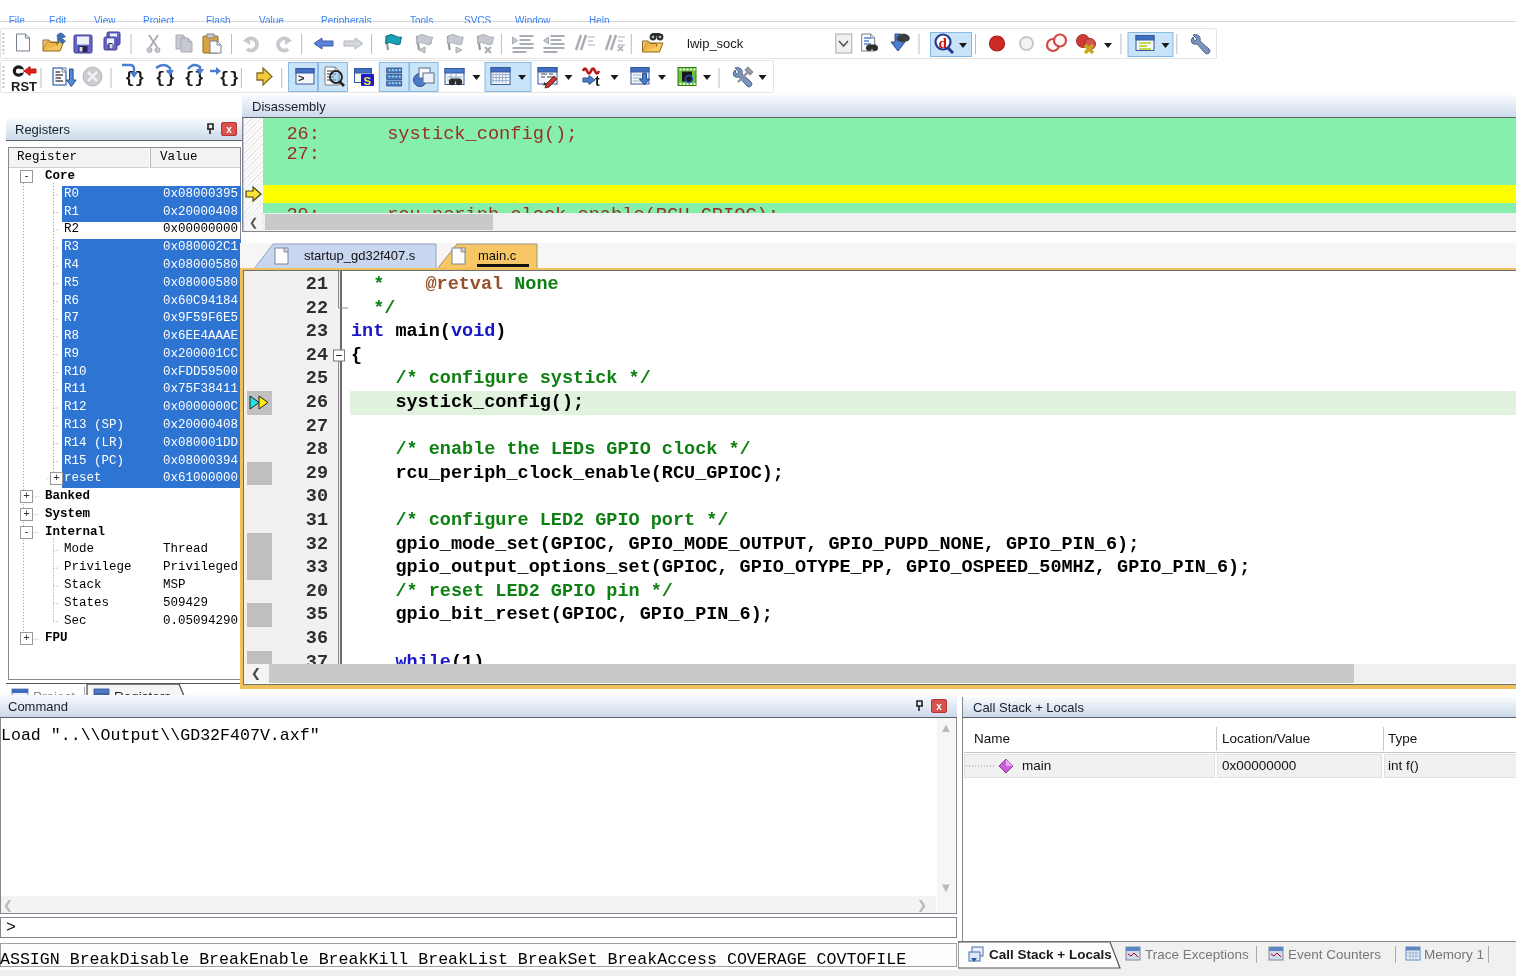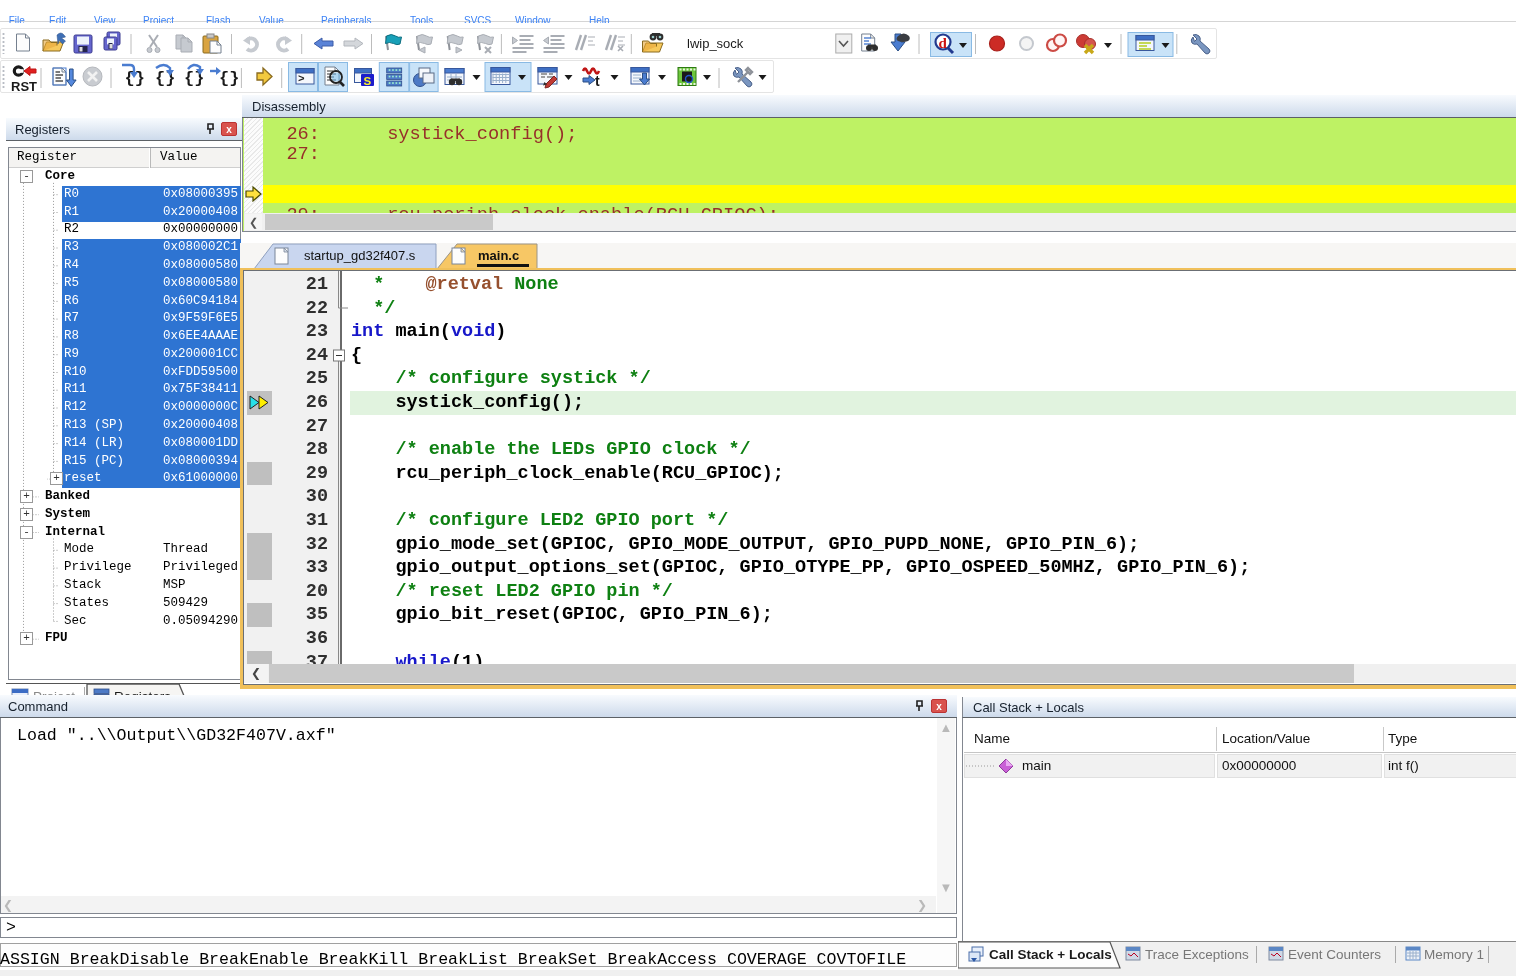--- a/index.html
+++ b/index.html
@@ -9,21 +9,21 @@
 
 #menubar{left:0;top:0;width:1516px;height:22px;background:#fff;border-bottom:1px solid #d5d5d5;}
 #menubar span{position:absolute;top:15px;font-size:10px;color:#3b82f6;}
 
 #toolbar{left:0;top:23px;width:1516px;height:71px;background:#fff;}
 .band{position:absolute;background:#fff;border:1px solid #e4e4e4;border-radius:2px;}
 .grip{position:absolute;width:3px;background-image:radial-gradient(circle,#b8bcc4 1px,transparent 1.2px);background-size:3px 4px;}
 
 .ptitle{position:absolute;background:linear-gradient(#f8fbfe,#cddaeb);border-bottom:1px solid #5c6166;font-size:13px;color:#16202c;}
 .pclose{position:absolute;width:16px;height:14px;background:#d9534e;border:1px solid #b33;border-radius:2px;color:#fff;font-size:10px;font-weight:bold;text-align:center;line-height:13px;}
-.mono{font-family:"Liberation Mono",monospace;padding-left:16px;}
+.mono{font-family:"Liberation Mono",monospace;}
 
 #regpanel{left:6px;top:95px;width:237px;height:600px;margin-top:23px;}
 .rrow{position:absolute;left:3px;width:231px;height:17.7px;font-family:"Liberation Mono",monospace;font-size:12.5px;line-height:17.7px;white-space:pre;color:#000;}
 .expb{position:absolute;width:13px;height:13px;border:1px solid #999;background:#fff;font-size:11px;line-height:11px;text-align:center;color:#333;font-family:"Liberation Mono",monospace;}
 
 #disasm{left:242px;top:95px;width:1274px;height:137px;}
 .drow{position:absolute;left:21px;font-family:"Liberation Mono",monospace;font-size:18.66px;line-height:20.3px;white-space:pre;color:#97302a;}
 
 .eline{position:absolute;left:111px;font-family:"Liberation Mono",monospace;font-weight:bold;font-size:18.5px;line-height:23.6px;white-space:pre;color:#000;}
 .enum{position:absolute;font-family:"Liberation Mono",monospace;font-weight:bold;font-size:18.5px;line-height:23.6px;color:#2f2f2f;width:55px;text-align:right;}
@@ -439,21 +439,21 @@
     </svg>
     <span class="abs" style="left:27px;top:6px;font-size:13.5px;color:#8a8a8a">Project</span>
     <span class="abs" style="left:108px;top:6px;font-size:13.5px;color:#1a1a1a">Registers</span>
     <div class="abs" style="left:78px;top:4px;width:1px;height:20px;background:#aaa"></div>
   </div>
 </div>
 <div class="abs" id="disasm">
   <div class="ptitle" style="left:0;top:0;width:1274px;height:23px">
         <span style="position:absolute;left:10px;top:4px">Disassembly</span>
       </div>
-  <div class="abs" style="left:0;top:23px;width:1274px;height:114px;background:#bef264;border-left:1px solid #828790;border-bottom:1px solid #828790">
+  <div class="abs" style="left:0;top:23px;width:1274px;height:114px;background:#86efac;border-left:1px solid #828790;border-bottom:1px solid #828790">
     <div class="abs" style="left:1px;top:0;width:19px;height:95px;background:repeating-linear-gradient(135deg,#fcfcfc 0,#fcfcfc 2.2px,#e9e9e9 2.2px,#e9e9e9 3.2px)"></div>
     <div class="abs" style="left:20px;top:67px;width:1254px;height:18px;background:#ffff00"></div>
     <svg class="abs" style="left:1px;top:68px" width="20" height="16">
           <polygon points="2,5 9,5 9,1 17,8 9,15 9,11 2,11" fill="#ffe13e" stroke="#4a4a00" stroke-width="1.2"></polygon>
         </svg>
     <div class="drow" style="top:6px">  26:      systick_config();</div>
     <div class="drow" style="top:26.3px">  27: </div>
     <div class="abs" style="left:1px;top:87px;width:1273px;height:8px;overflow:hidden">
           <div class="drow" style="left:20px;top:0">  29:      rcu_periph_clock_enable(RCU_GPIOC);</div>
         </div>
@@ -470,21 +470,21 @@
     <polygon points="14,26 33,1 196,1 196,26" fill="#c9d6ef" stroke="#8fa0bf" stroke-width="1"></polygon>
     <polygon points="197,26 217,1 297,1 297,26" fill="#f7c765" stroke="#9b9486" stroke-width="1"></polygon>
     <g>
       <rect x="35" y="5" width="13" height="16" fill="#fdfdfd" stroke="#7a8699"></rect>
           <polygon points="44,5 48,9 44,9" fill="#d8dee8" stroke="#7a8699" stroke-width="0.8"></polygon>
       <rect x="212" y="5" width="13" height="16" fill="#fdfdfd" stroke="#7a8699"></rect>
           <polygon points="221,5 225,9 221,9" fill="#e8d8b8" stroke="#7a8699" stroke-width="0.8"></polygon>
     </g>
   </svg>
   <span class="abs" style="left:64px;top:5px;font-size:13px;color:#111">startup_gd32f407.s</span>
-  <span class="abs" style="left:238px;top:5px;font-size:13px;font-weight:bold;color:#111">main.c</span>
+  <span class="abs" style="left:238px;top:5px;font-size:13px;font-weight:normal;color:#111">main.c</span>
   <div class="abs" style="left:237px;top:21px;width:52px;height:2.5px;background:#111"></div>
   <div class="abs" style="left:0;top:25px;width:1276px;height:3px;background:#f0c05a"></div>
   <div class="abs" style="left:0;top:27px;width:1276px;height:1px;background:#6b6f74"></div>
 
   <div class="abs" style="left:0;top:25px;width:3px;height:421px;background:#f0c05a"></div>
   <div class="abs" style="left:3px;top:27px;width:1px;height:415px;background:#6b6f74"></div>
 
   <div class="abs" style="left:3px;top:441px;width:1273px;height:1px;background:#6b6f74"></div>
   <div class="abs" style="left:0;top:442px;width:1276px;height:4px;background:#f0c05a"></div>
 

